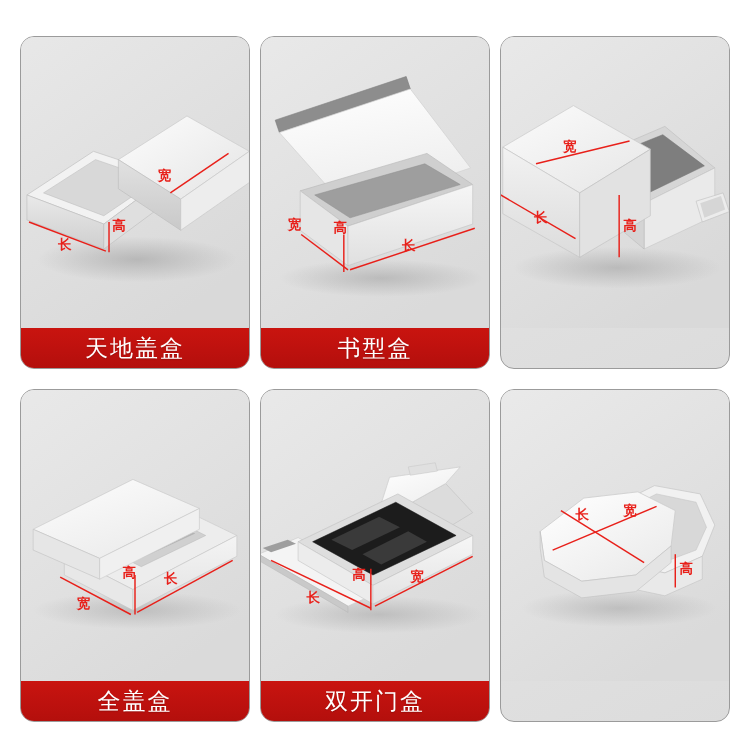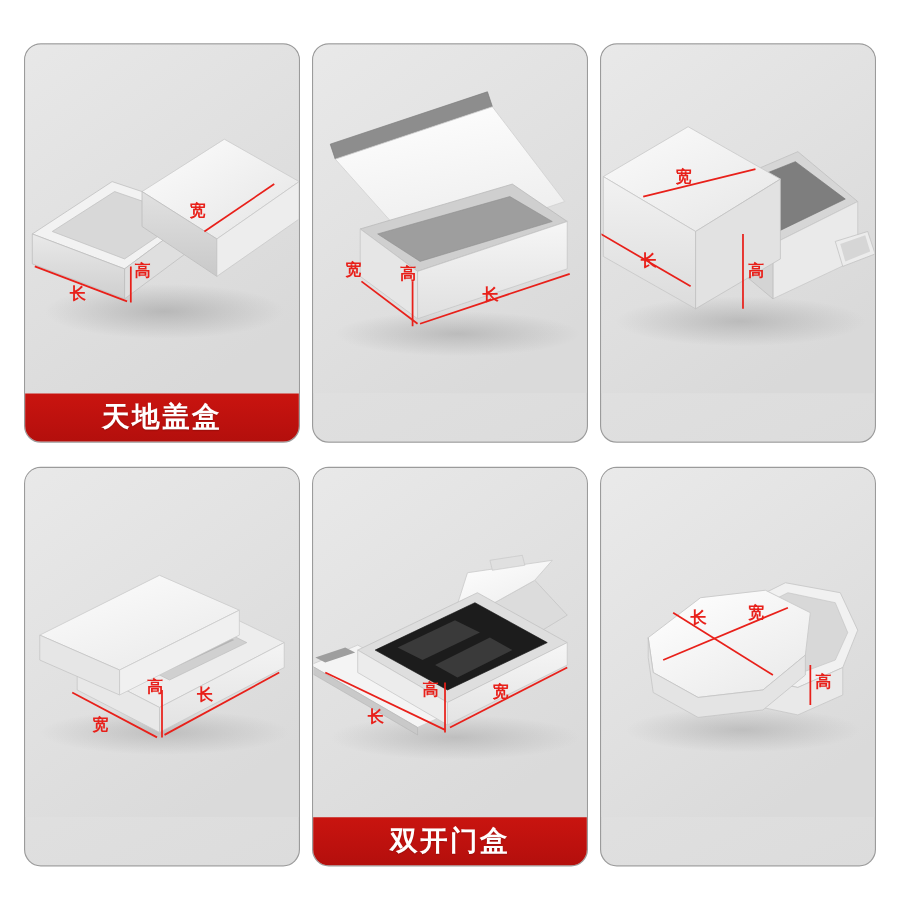--- a/index.html
+++ b/index.html
@@ -51,21 +51,21 @@
     background: linear-gradient(180deg, #c9140f 0%, #bd110e 55%, #b30f0c 100%);
     border-bottom-left-radius: 14px;
     border-bottom-right-radius: 14px;
     display: flex;
     align-items: center;
     justify-content: center;
   }
   .banner-label {
     color: #ffffff;
     font-size: 23px;
-    font-weight: 700;
+    font-weight: 400;
     letter-spacing: 2px;
     line-height: 1;
     font-family: "DejaVu Sans", "Liberation Sans", sans-serif;
     text-shadow: 0 1px 1px rgba(0,0,0,0.18);
     user-select: none;
     text-align: right;
   }
   
   .dimtext {
     font-family: "DejaVu Sans", "Liberation Sans", sans-serif;
@@ -171,20 +171,23 @@
         <polygon points="92,182 212,142 212,180 92,220" fill="url(#c2front)" stroke="#c4c4c4" stroke-width="0.6"></polygon>
 
         <line class="dimline" x1="47" y1="190" x2="92" y2="224"></line>
         <text class="dimtext" x="34" y="185">宽</text>
         <line class="dimline" x1="88" y1="190" x2="88" y2="226"></line>
         <text class="dimtext" x="78" y="188">高</text>
         <line class="dimline" x1="94" y1="224" x2="214" y2="184"></line>
         <text class="dimtext" x="144" y="205">长</text>
       </svg>
     </div>
+    <div class="banner">
+      <span class="banner-label">书型盒</span>
+    </div>
   </div>
 
   <div class="card">
     <div class="stage">
       <svg viewBox="0 0 236 280" preserveAspectRatio="xMidYMid slice">
         <defs>
           <linearGradient id="g3bg" x1="0" y1="0" x2="0.6" y2="1">
             <stop offset="0" stop-color="#e9e9e9"></stop>
               <stop offset="1" stop-color="#d9d9d9"></stop>
           </linearGradient>
@@ -261,20 +264,23 @@
         <polygon points="84,162 180,114 180,134 84,182" fill="#f0f0f0" stroke="#c9c9c9" stroke-width="0.6"></polygon>
 
         <line class="dimline" x1="46" y1="180" x2="114" y2="216"></line>
         <text class="dimtext" x="62" y="210">宽</text>
         <line class="dimline" x1="118" y1="178" x2="118" y2="216"></line>
         <text class="dimtext" x="106" y="180">高</text>
         <line class="dimline" x1="120" y1="214" x2="212" y2="164"></line>
         <text class="dimtext" x="146" y="186">长</text>
       </svg>
     </div>
+    <div class="banner">
+      <span class="banner-label">全盖盒</span>
+    </div>
   </div>
 
   <div class="card">
     <div class="stage">
       <svg viewBox="0 0 236 280" preserveAspectRatio="xMidYMid slice">
         <defs>
           <linearGradient id="g5bg" x1="0" y1="0" x2="0.6" y2="1">
             <stop offset="0" stop-color="#e9e9e9"></stop>
               <stop offset="1" stop-color="#dadada"></stop>
           </linearGradient>

